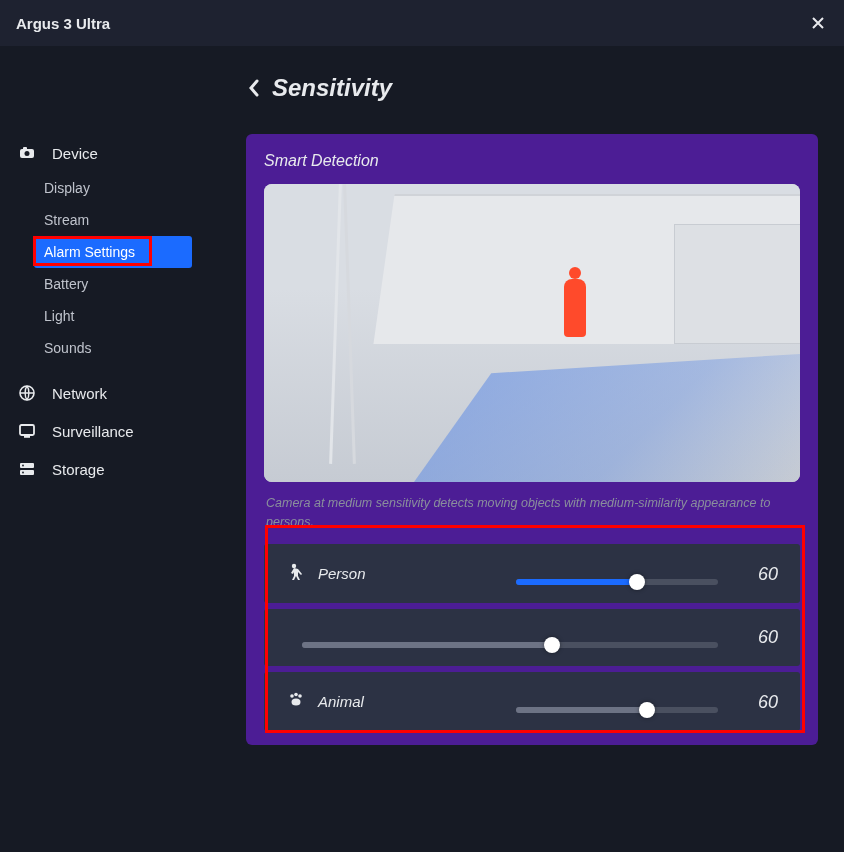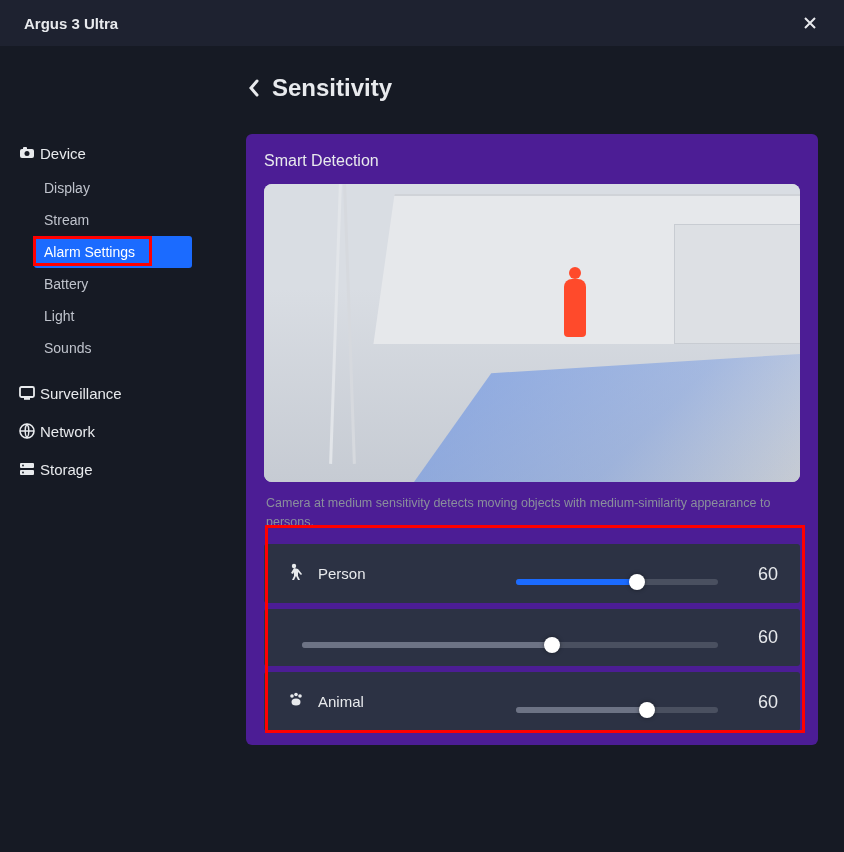--- a/index.html
+++ b/index.html
@@ -1,27 +1,27 @@
 <!DOCTYPE html>
 <html><head>
   <meta charset="utf-8">
   <style>
     * { margin:0; padding:0; box-sizing:border-box; font-family:-apple-system,BlinkMacSystemFont,'Segoe UI',Arial,sans-serif; }
     body { background:#0d0f14; color:#e8eaed; width:844px; height:852px; overflow:hidden; }
-    .titlebar { height:46px; background:#1e2230; display:flex; align-items:center; justify-content:space-between; padding:0 24px; }
+    .titlebar { height:46px; background:#1e2230; display:flex; align-items:center; justify-content:space-between; padding:0 16px; }
     .titlebar .title { font-size:15px; font-weight:600; }
     .titlebar .close { width:20px; height:20px; cursor:pointer; display:flex; align-items:center; justify-content:center; }
     .main { display:flex; height:calc(100% - 46px); background:#161a24; }
     .sidebar { width:226px; background:#161a24; padding-top:88px; flex-shrink:0; }
-    .side-sec { display:flex; align-items:center; padding:10px 18px; font-size:15px; cursor:pointer; color:#e8eaed; gap:4px; }
+    .side-sec { display:flex; align-items:center; padding:10px 18px; font-size:15px; cursor:pointer; color:#e8eaed; gap:16px; }
     .side-sec svg { flex-shrink:0; }
     .side-sub { padding:8px 18px 8px 44px; font-size:14px; color:#bfc3cc; cursor:pointer; position:relative; }
     .side-sub.active { background:#1b6bff; color:#fff; border-radius:3px; margin:0 2px; padding-left:42px; }
     .hl-box { position:absolute; border:3px solid #ff0000; pointer-events:none; }
-    .content { flex:1; padding:28px 26px 41px 20px; overflow:auto; }
+    .content { flex:1; padding:28px 26px 41px 20px; overflow:auto;font-style:italic; }
     .page-hdr { display:flex; align-items:center; gap:10px; margin-bottom:32px; }
     .page-hdr h1 { font-size:24px; font-weight:700; }
     .back-chev { cursor:pointer; display:flex; align-items:center; }
     .panel { background:#4c1d95; border-radius:6px; padding:18px 18px 8px; position:relative; }
     .panel-title { font-size:16px; font-weight:500; margin-bottom:14px; }
     .preview { height:298px; border-radius:8px; background:#c9ced6; position:relative; overflow:hidden; }
     .preview-sky { position:absolute; inset:0; background:linear-gradient(#d9dde3 0%,#d9dde3 35%,#c6cbd3 100%); }
     .building { position:absolute; left:120px; top:10px; width:420px; height:150px; background:#e6e8eb; transform:skewX(-8deg); border-top:2px solid #d0d3d8; }
     .garage { position:absolute; left:410px; top:40px; width:300px; height:120px; background:#dde0e4; border:1px solid #c8ccd2; }
     .cone { position:absolute; left:150px; top:170px; right:0; bottom:0; background:linear-gradient(135deg, rgba(80,130,230,0.55) 0%, rgba(80,130,230,0.35) 60%, rgba(200,205,212,0.0) 100%); clip-path:polygon(20% 15%, 100% 0%, 100% 100%, 0% 100%); }
@@ -67,31 +67,31 @@
       <div class="side-sub"><span>Stream</span></div>
       <div class="side-sub active" style="margin-left:34px;margin-right:34px;padding-left:10px;"><span>Alarm Settings</span></div>
       <div class="side-sub"><span>Battery</span></div>
       <div class="side-sub"><span>Light</span></div>
       <div class="side-sub"><span>Sounds</span></div>
       <div class="hl-box" style="left:33px;top:64px;width:119px;height:30px;"></div>
     </div>
     <div style="height:10px;"></div>
     <div class="side-sec">
       <svg width="18" height="18" viewBox="0 0 18 18">
+          <circle cx="9" cy="9" r="7" fill="none" stroke="#e8eaed" stroke-width="1.6"></circle>
+          <path d="M2 9h14M9 2c2.5 3 2.5 11 0 14M9 2c-2.5 3-2.5 11 0 14" stroke="#e8eaed" stroke-width="1.4" fill="none"></path>
+        </svg>
+      <span>Network</span>
+    </div>
+    <div class="side-sec">
+      <svg width="18" height="18" viewBox="0 0 18 18">
           <rect x="2" y="3" width="14" height="10" rx="1.5" fill="none" stroke="#e8eaed" stroke-width="1.8"></rect>
           <rect x="6" y="14" width="6" height="1.8" fill="#e8eaed"></rect>
         </svg>
       <span>Surveillance</span>
-    </div>
-    <div class="side-sec">
-      <svg width="18" height="18" viewBox="0 0 18 18">
-          <circle cx="9" cy="9" r="7" fill="none" stroke="#e8eaed" stroke-width="1.6"></circle>
-          <path d="M2 9h14M9 2c2.5 3 2.5 11 0 14M9 2c-2.5 3-2.5 11 0 14" stroke="#e8eaed" stroke-width="1.4" fill="none"></path>
-        </svg>
-      <span>Network</span>
     </div>
     <div class="side-sec">
       <svg width="18" height="18" viewBox="0 0 18 18">
           <rect x="2" y="3" width="14" height="5" rx="1" fill="#e8eaed"></rect>
           <rect x="2" y="10" width="14" height="5" rx="1" fill="#e8eaed"></rect>
           <circle cx="5" cy="5.5" r="0.9" fill="#161a24"></circle>
           <circle cx="5" cy="12.5" r="0.9" fill="#161a24"></circle>
         </svg>
       <span>Storage</span>
     </div>

